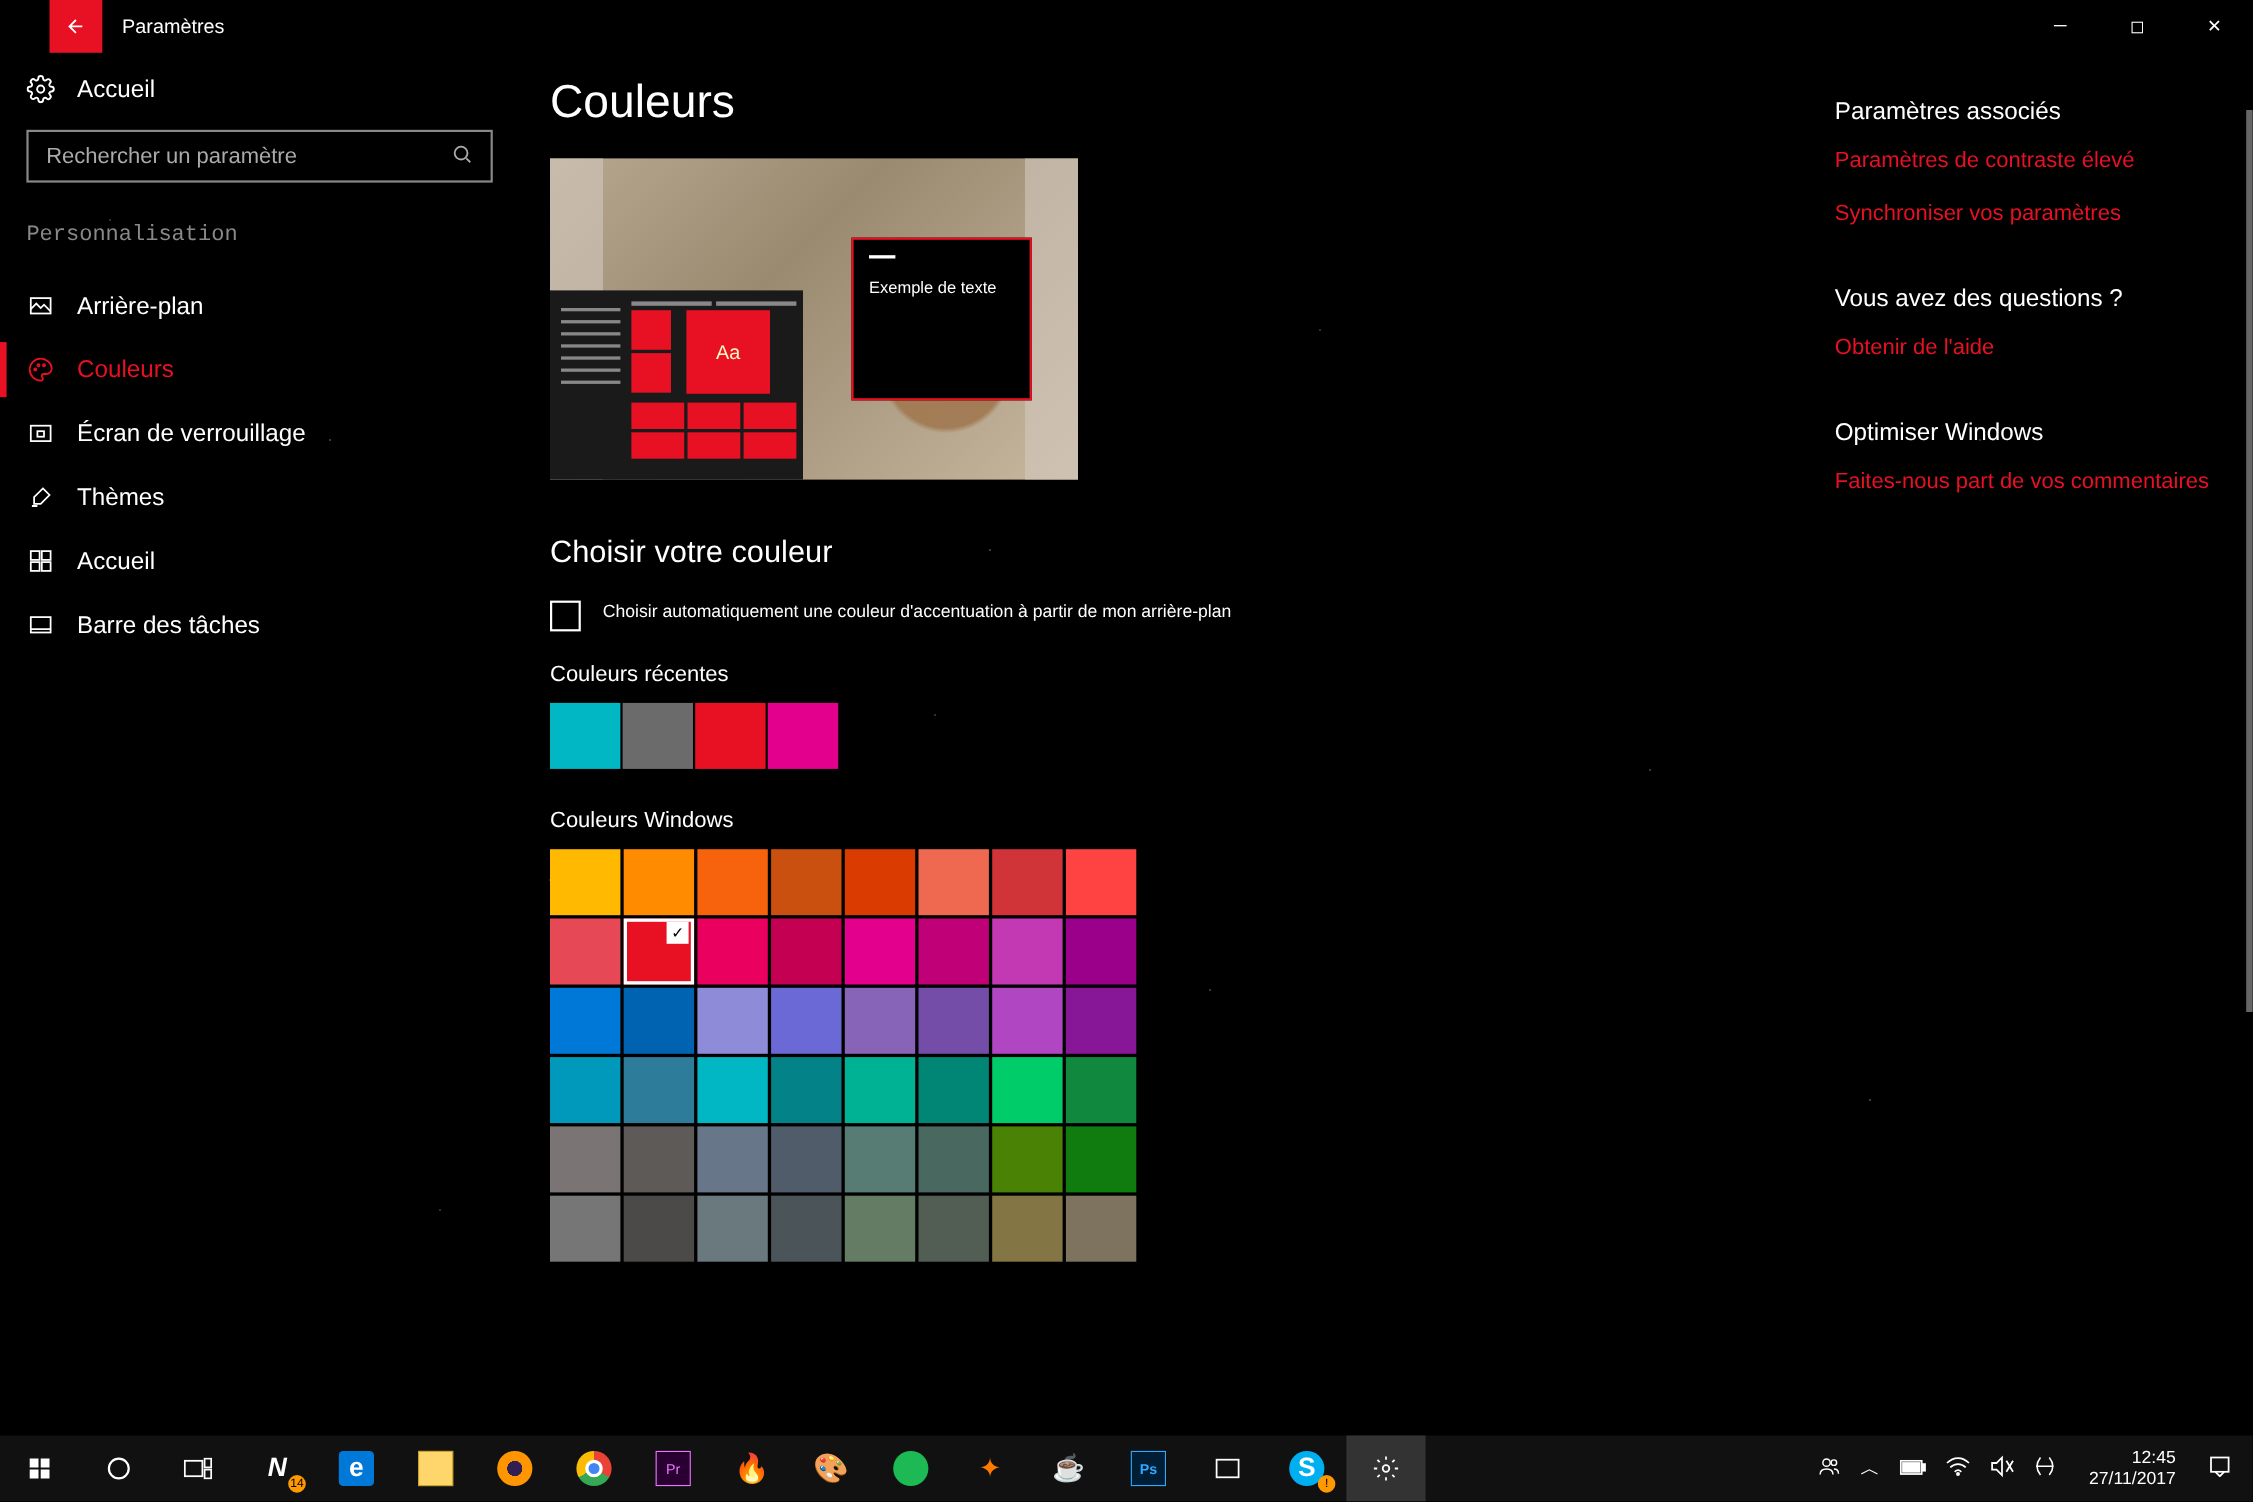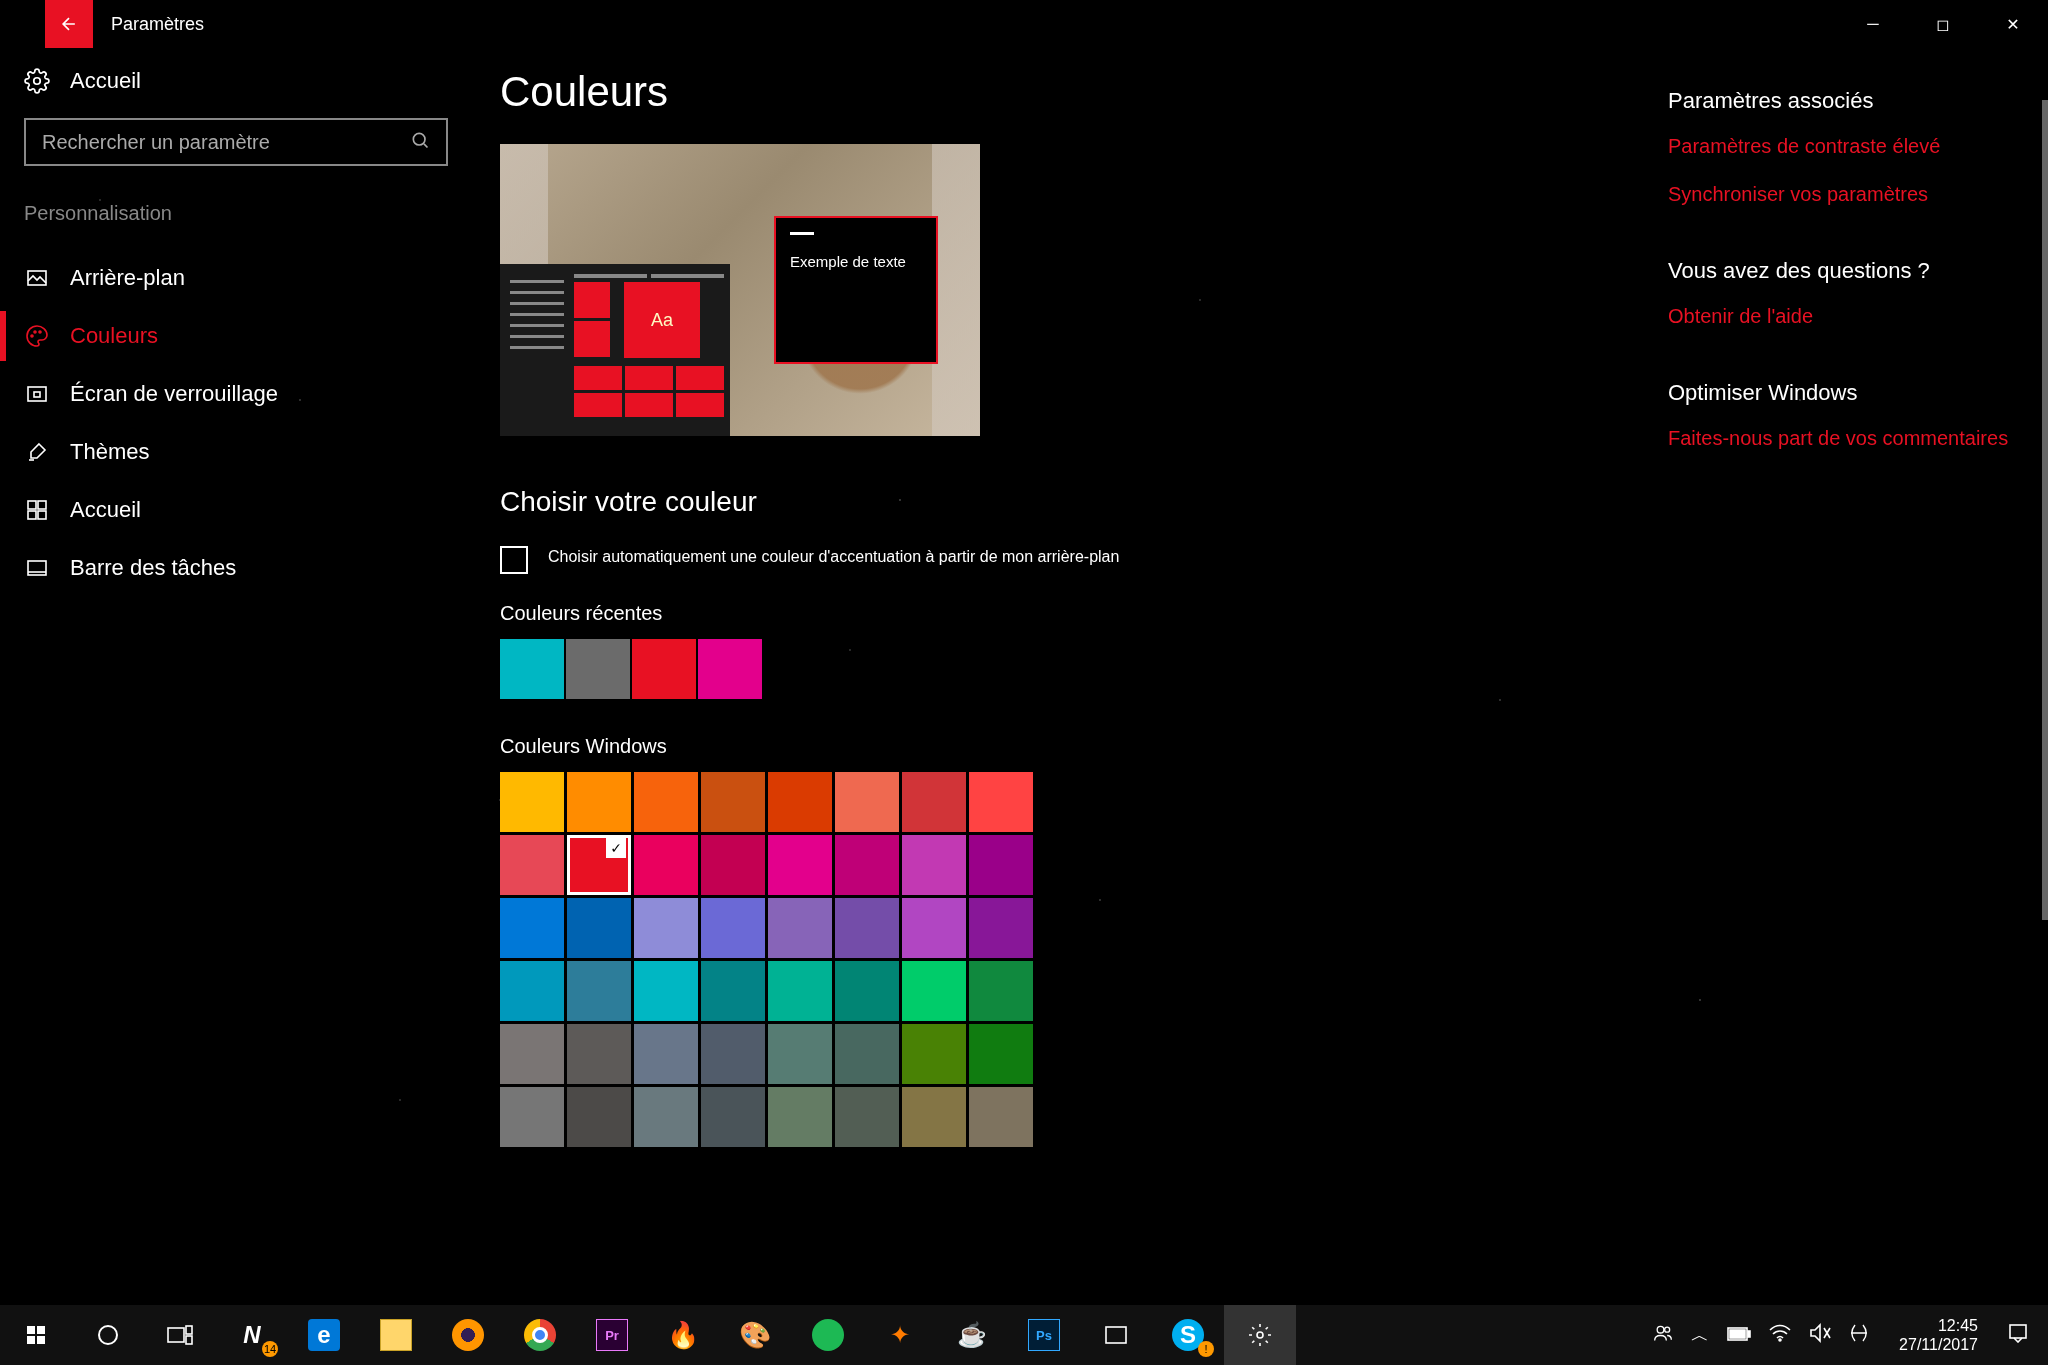--- a/index.html
+++ b/index.html
@@ -28,21 +28,21 @@
 .win-controls { margin-left: auto; display: flex; }
 .win-btn { width: 70px; height: 48px; display: flex; align-items: center; justify-content: center; cursor: pointer; font-size: 16px; }
 
 
 .content { display: flex; height: calc(100% - 48px - 60px); position: relative; z-index: 2; }
 .sidebar { width: 460px; padding: 20px 24px; }
 .home-row { display: flex; align-items: center; gap: 20px; font-size: 22px; margin-bottom: 24px; cursor: pointer; }
 .search-box { width: 424px; height: 48px; border: 2px solid #888; background: transparent; display: flex; align-items: center; padding: 0 16px; margin-bottom: 36px; }
 .search-box input { flex: 1; background: transparent; border: none; color: #fff; font-size: 20px; outline: none; }
 .search-box input::placeholder { color: #aaa; }
-.section-label { color: #888; font-size: 20px; margin-bottom: 24px; }
+.section-label { color: #888; font-size: 20px; margin-bottom: 24px; font-family: Liberation Mono, monospace; }
 .nav-item { display: flex; align-items: center; gap: 20px; font-size: 22px; padding: 16px 0; cursor: pointer; position: relative; }
 .nav-item.active { color: #e81123; }
 .nav-item.active::before { content: ""; position: absolute; left: -24px; top: 4px; bottom: 4px; width: 6px; background: #e81123; }
 .nav-icon { width: 26px; height: 26px; display: inline-flex; align-items: center; justify-content: center; }
 
 
 .main { flex: 1; padding: 20px 40px; overflow-y: auto; }
 .page-title { font-size: 42px; font-weight: 300; margin-bottom: 28px; }
 
 
@@ -359,21 +359,21 @@
     </div>
   <div class="tb-item">
       <div class="tb-icon-box" style="background:radial-gradient(circle,#331e54 30%,#ff9500 31%);border-radius:50%;"></div>
     </div>
   <div class="tb-item">
       <div class="tb-icon-box" style="background:conic-gradient(#ea4335 0 120deg,#34a853 120deg 240deg,#fbbc05 240deg 360deg);border-radius:50%;position:relative;">
         <span style="position:absolute;inset:8px;background:#4285f4;border-radius:50%;border:3px solid #fff;"></span>
       </div>
     </div>
   <div class="tb-item">
-      <div class="tb-icon-box" style="background:#2a0033;border:1px solid #e879f9;color:#e879f9;font-size:13px;font-weight:bold;">Pr</div>
+      <div class="tb-icon-box" style="background:#2a0033;border:1px solid #e879f9;color:#e879f9;font-size:13px;font-weight:normal;">Pr</div>
     </div>
   <div class="tb-item">
       <span style="color:#ff9500;font-size:26px;">🔥</span>
     </div>
   <div class="tb-item">
       <span style="font-size:26px;">🎨</span>
     </div>
   <div class="tb-item">
       <div class="tb-icon-box" style="background:#1db954;border-radius:50%;"></div>
     </div>

